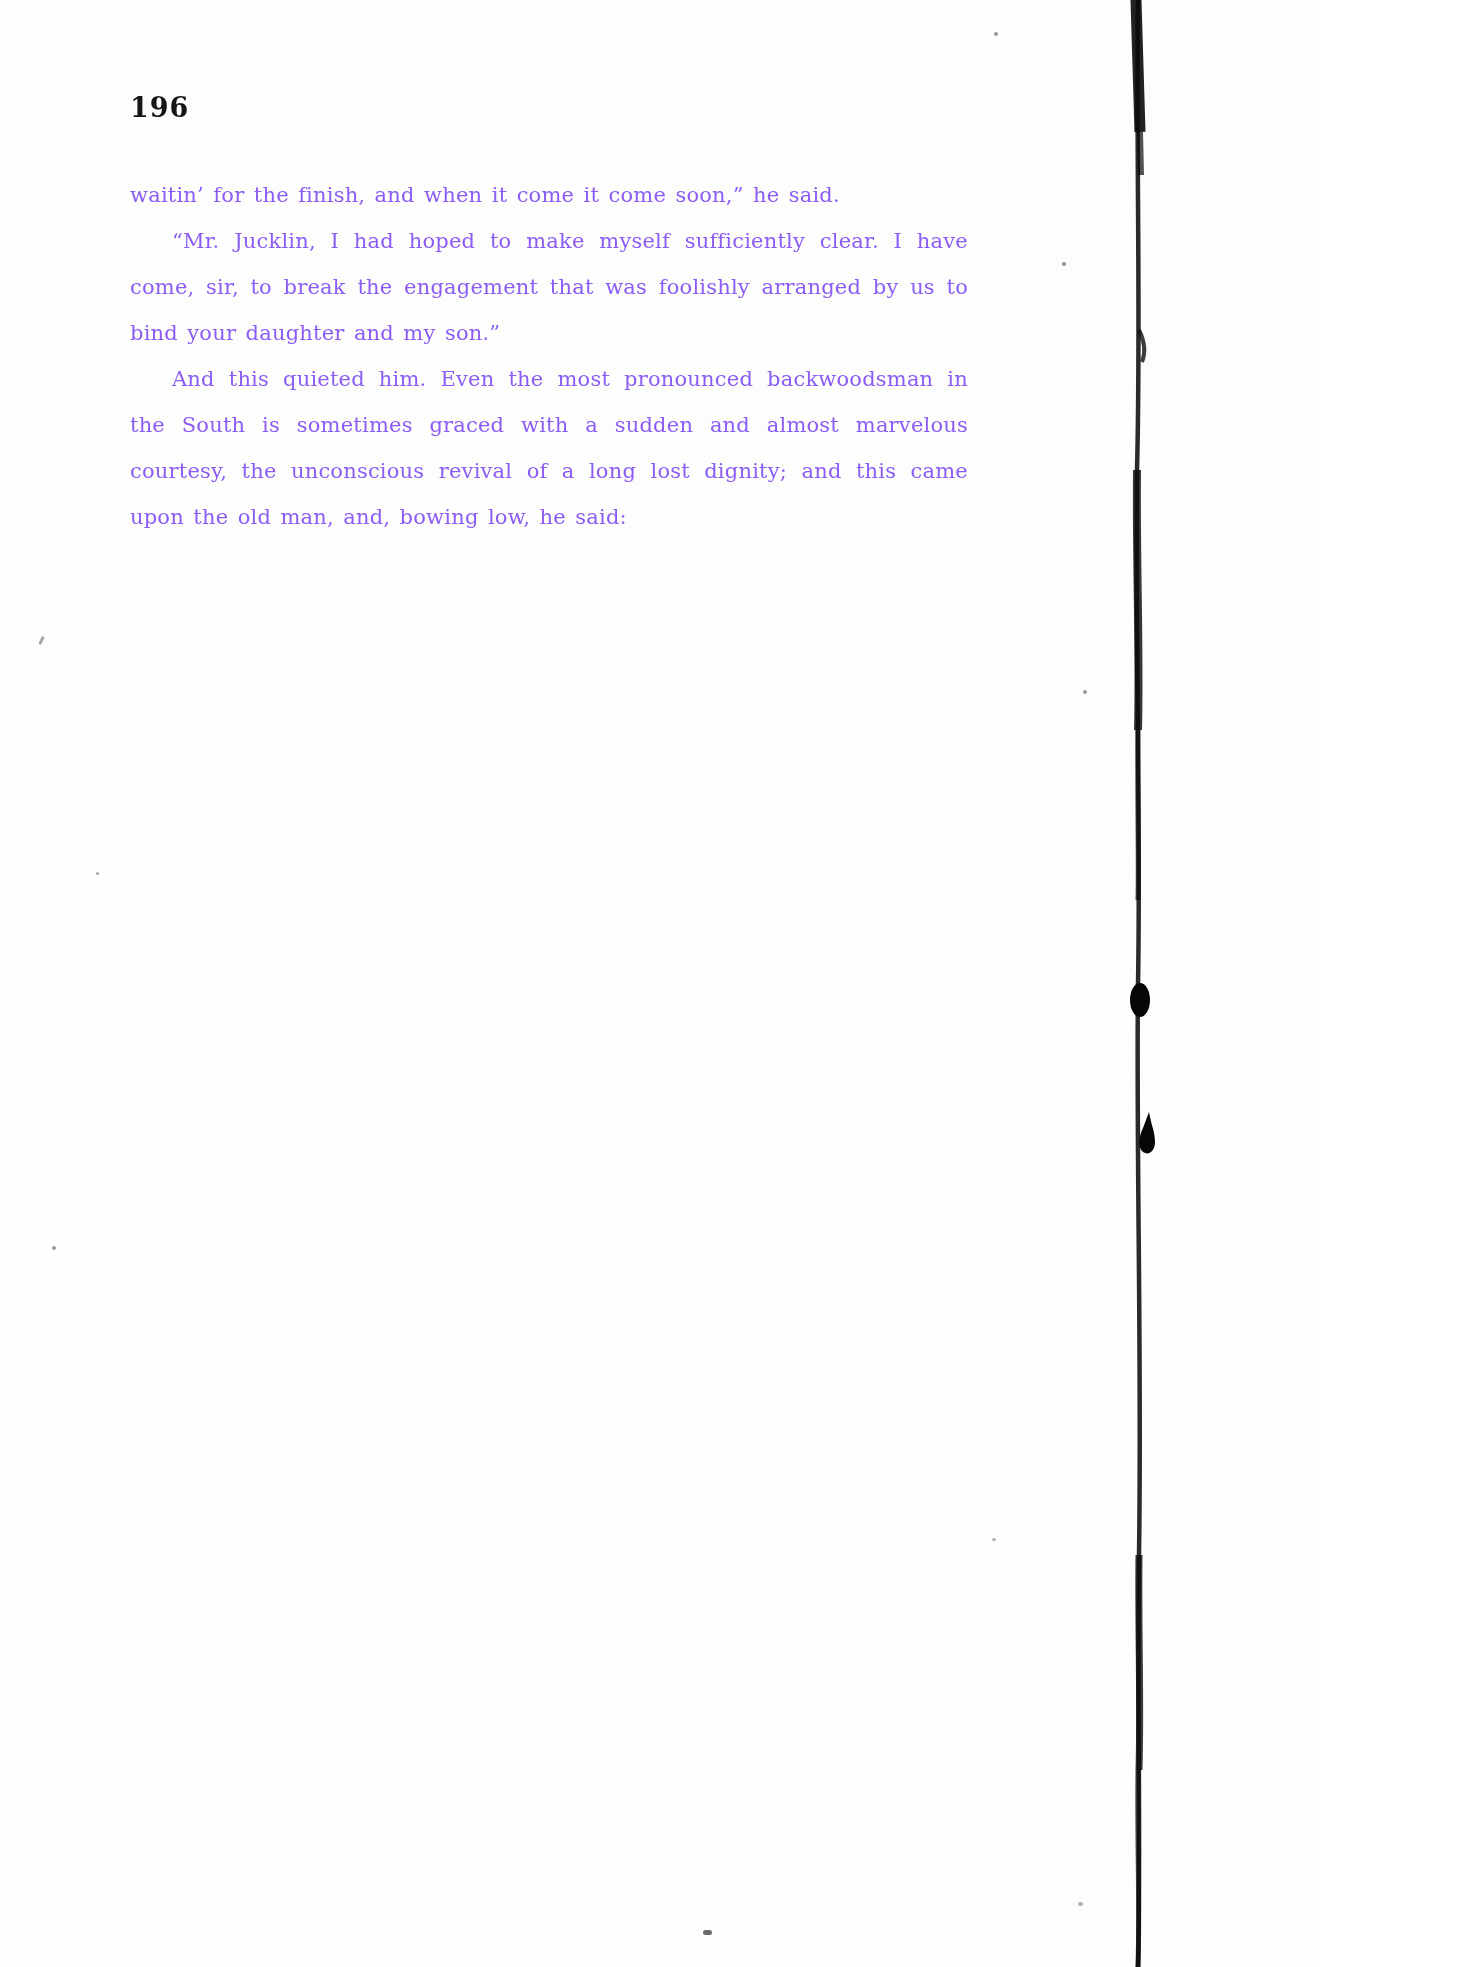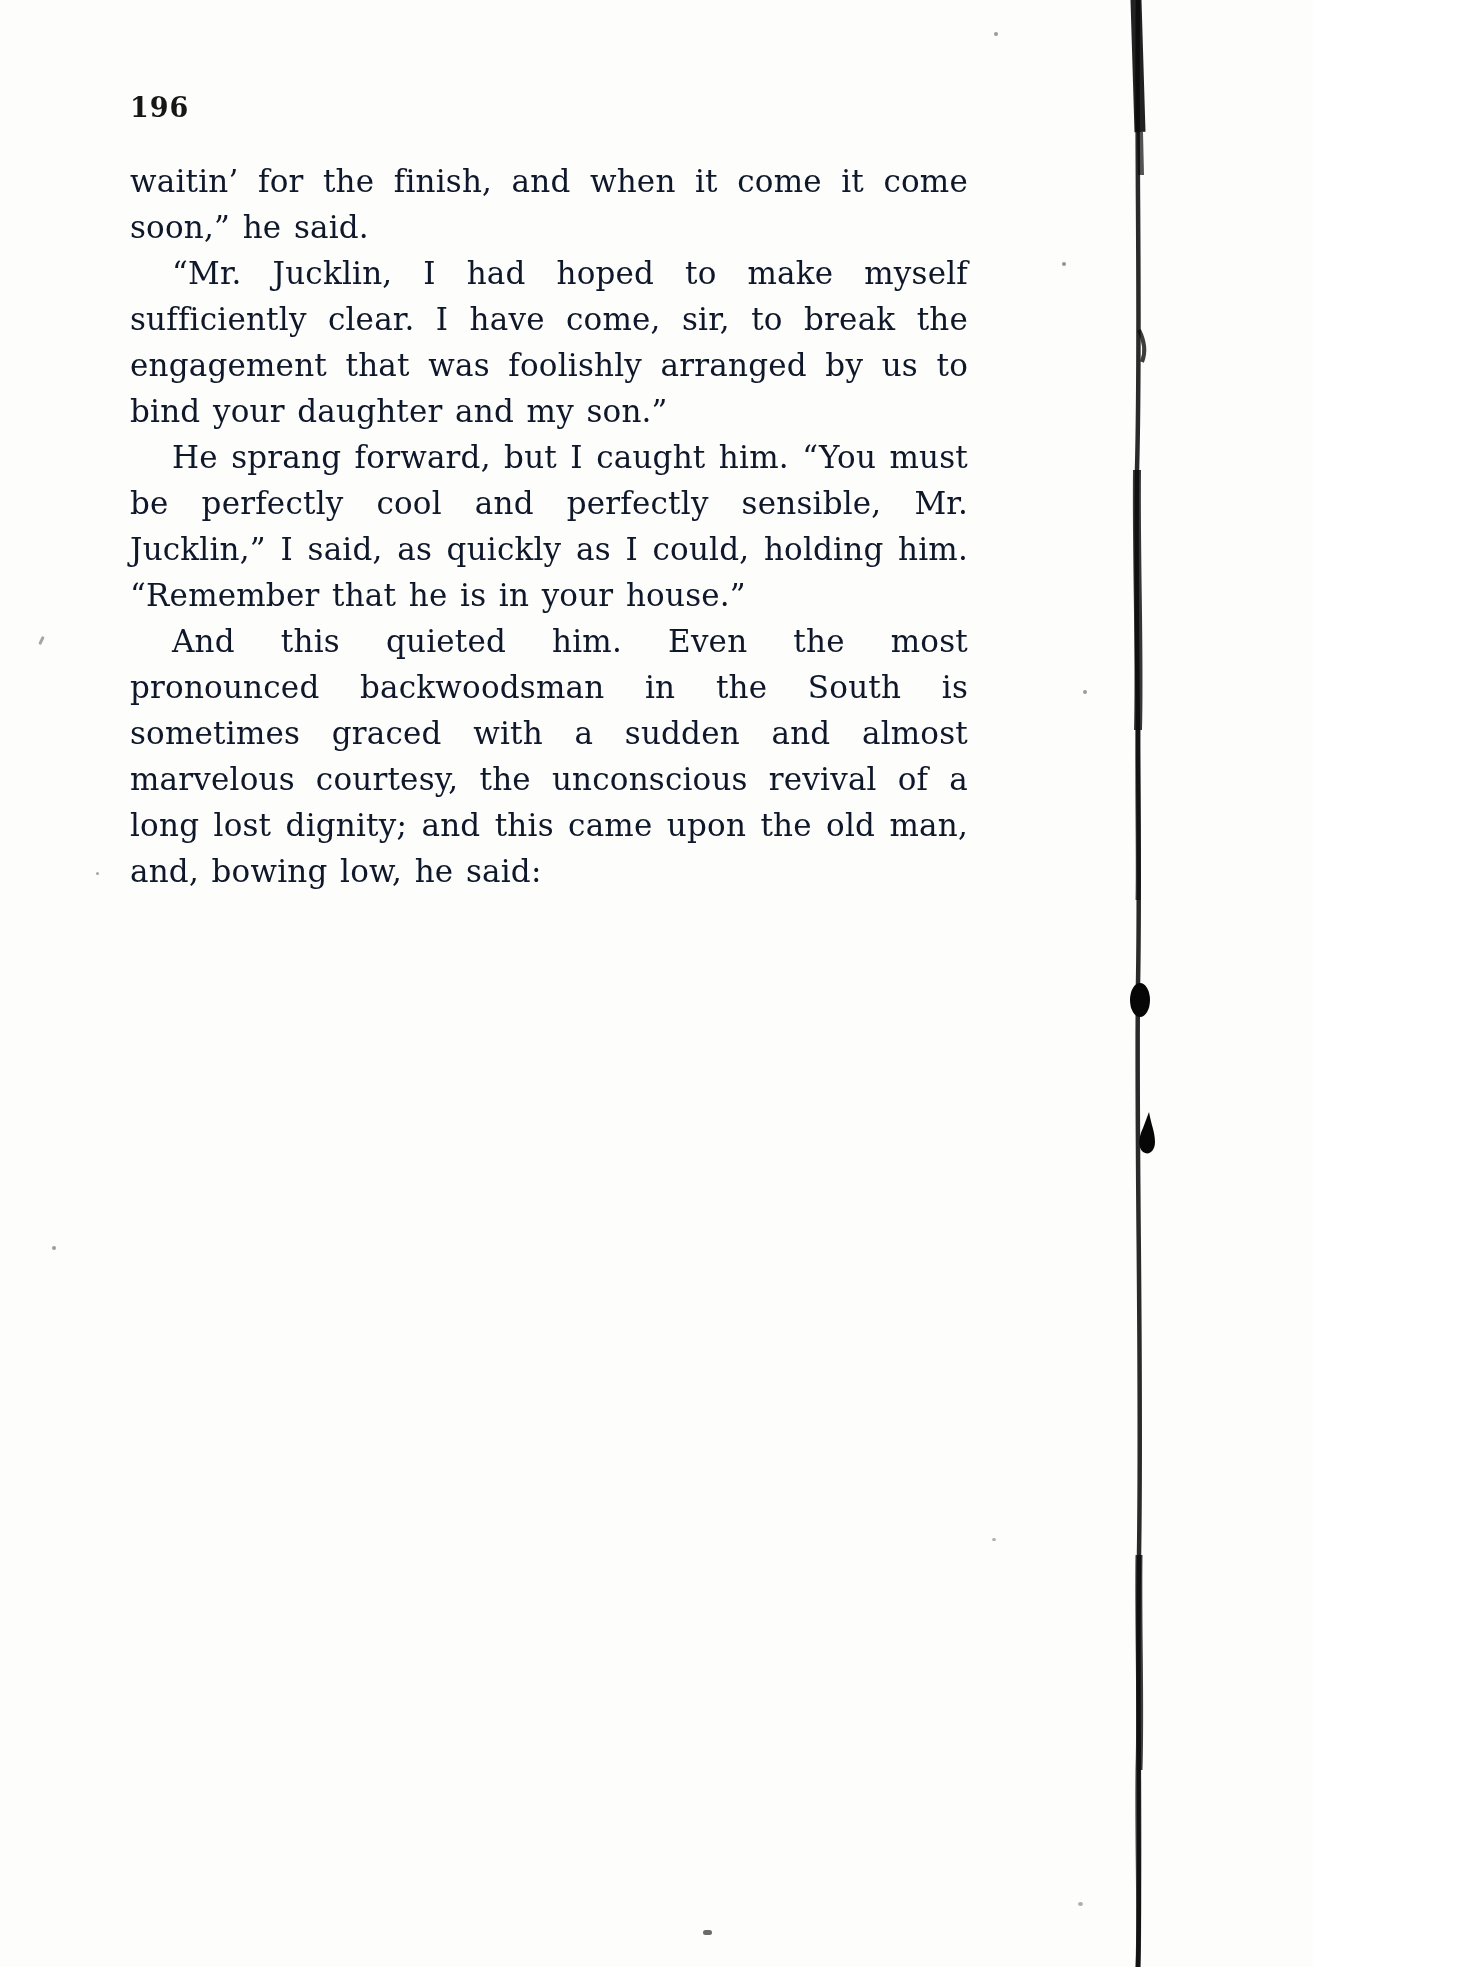--- a/index.html
+++ b/index.html
@@ -40,29 +40,29 @@
     text-align: center;
     font-size: 27px;
     font-weight: bold;
     letter-spacing: 6px;
     color: #161616;
   }
 
   
   .body-text {
     position: absolute;
-    top: 158px;
+    top: 172px;
     left: 130px;
     width: 838px;
-    font-size: 31px;
+    font-size: 21px;
     line-height: 46px;
     text-align: justify;
     word-spacing: 2.5px;
     letter-spacing: 0.2px;
-    color: #0f172a;
+    color: #8b5cf6;
   }
   .para { text-align: justify; }
   .para.indent { text-indent: 42px; }
   .para.fill-last { text-align-last: justify; }
 
   
   .spine-artifact {
     position: absolute;
     left: 1100px;
     top: 0;
@@ -83,21 +83,20 @@
 
 <div class="page">
 
   <div class="header">
     <span class="page-number">196</span>
   </div>
 
   <div class="body-text">
     <p class="para">waitin’ for the finish, and when it come it come soon,” he said.</p>
     <p class="para indent">“Mr. Jucklin, I had hoped to make myself sufficiently clear.  I have come, sir, to break the engagement that was foolishly arranged by us to bind your daughter and my son.”</p>
-    <p class="para indent">He sprang forward, but I caught him.  “You must be perfectly cool and perfectly sensible, Mr. Jucklin,” I said, as quickly as I could, holding him.  “Remember that he is in your house.”</p>
     <p class="para indent">And this quieted him.  Even the most pronounced backwoodsman in the South is sometimes graced with a sudden and almost marvelous courtesy, the unconscious revival of a long lost dignity; and this came upon the old man, and, bowing low, he said:</p>
   </div>
 
   <svg class="spine-artifact" width="90" height="1967" viewBox="0 0 90 1967">
 
     <path d="M38,0 C36,160 41,320 37,470 C35,640 41,820 38,985 C36,1150 42,1360 39,1555 C37,1710 41,1850 38,1967" stroke="#0c0c0c" stroke-width="4.5" fill="none" opacity="0.88"></path>
 
     <path d="M36,0 C37,45 39,90 40,132" stroke="#0a0a0a" stroke-width="11" fill="none" opacity="0.9"></path>
     <path d="M40,132 L41,175" stroke="#0a0a0a" stroke-width="6" fill="none" opacity="0.7"></path>
 

